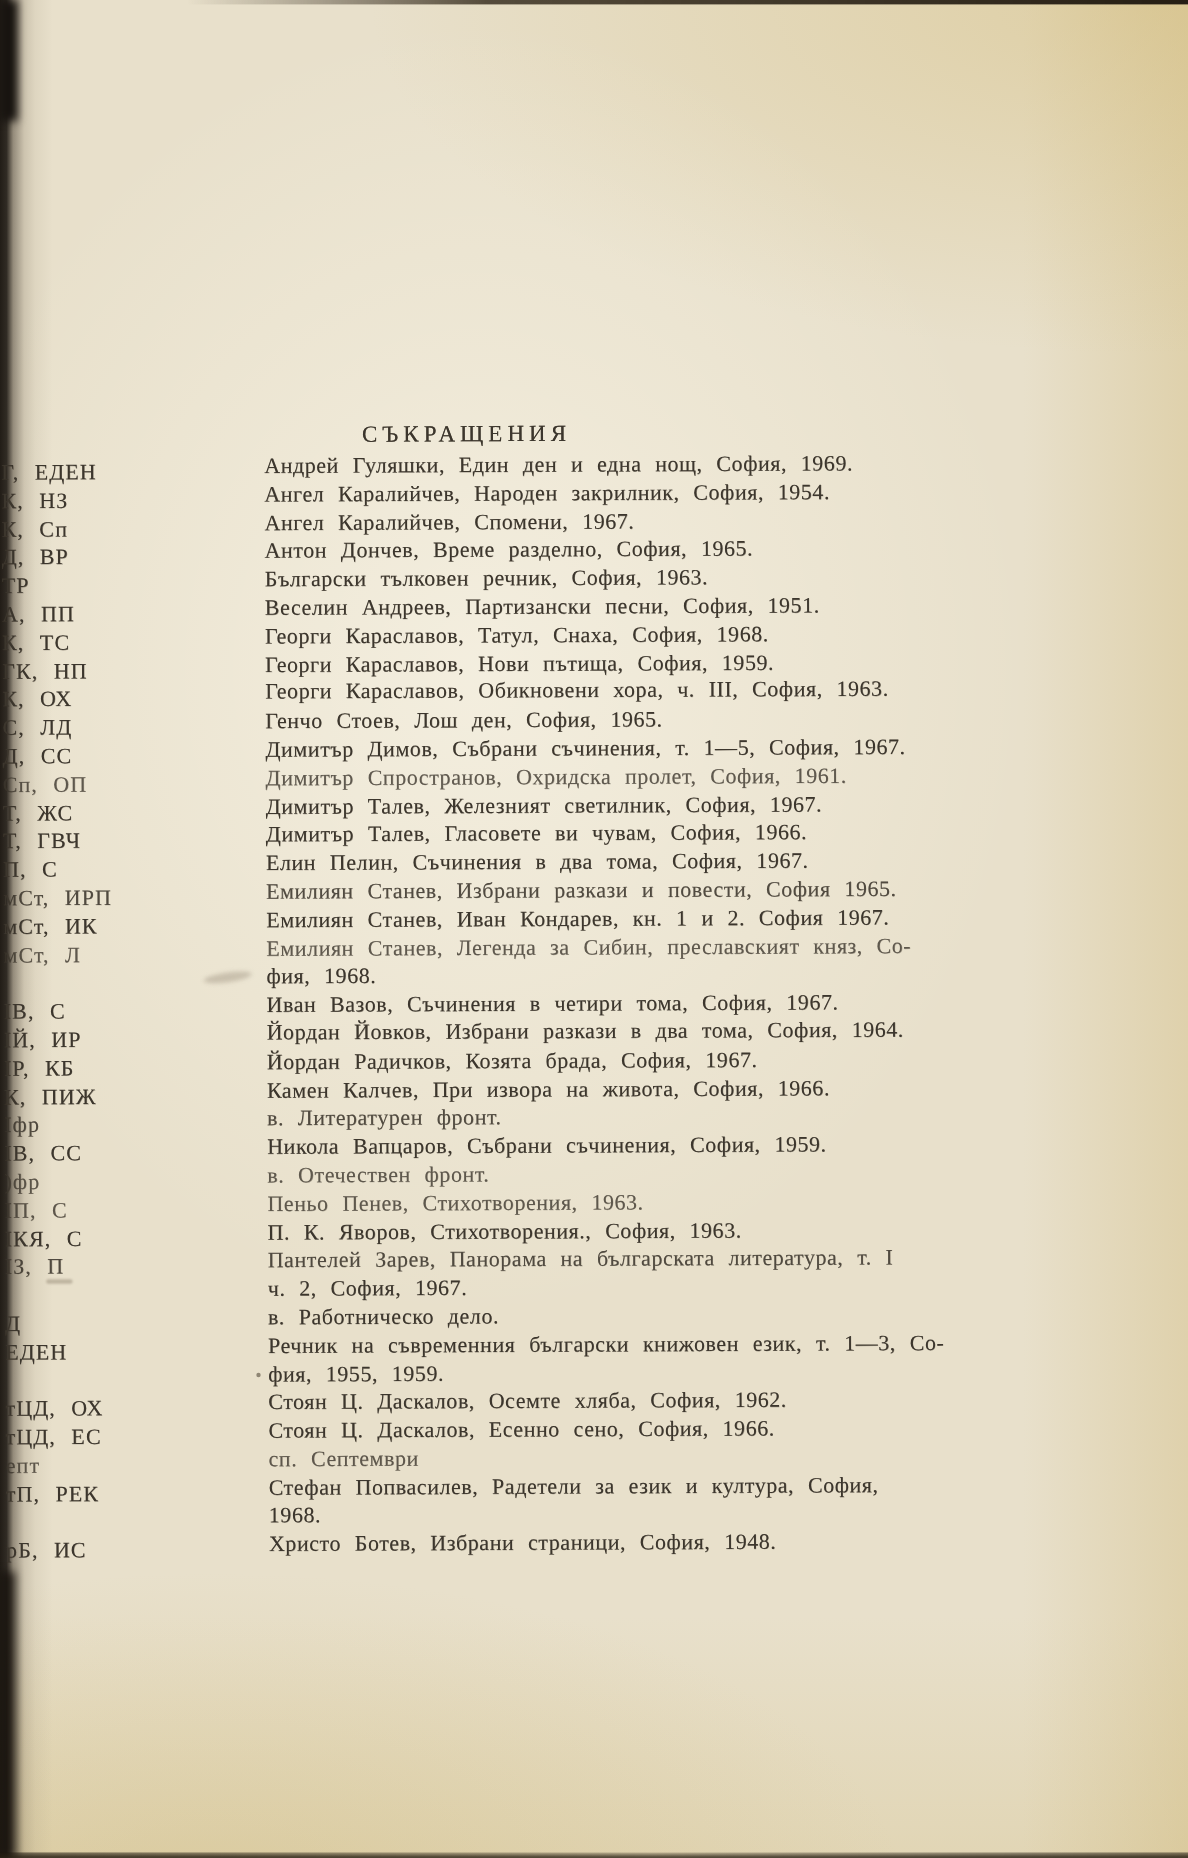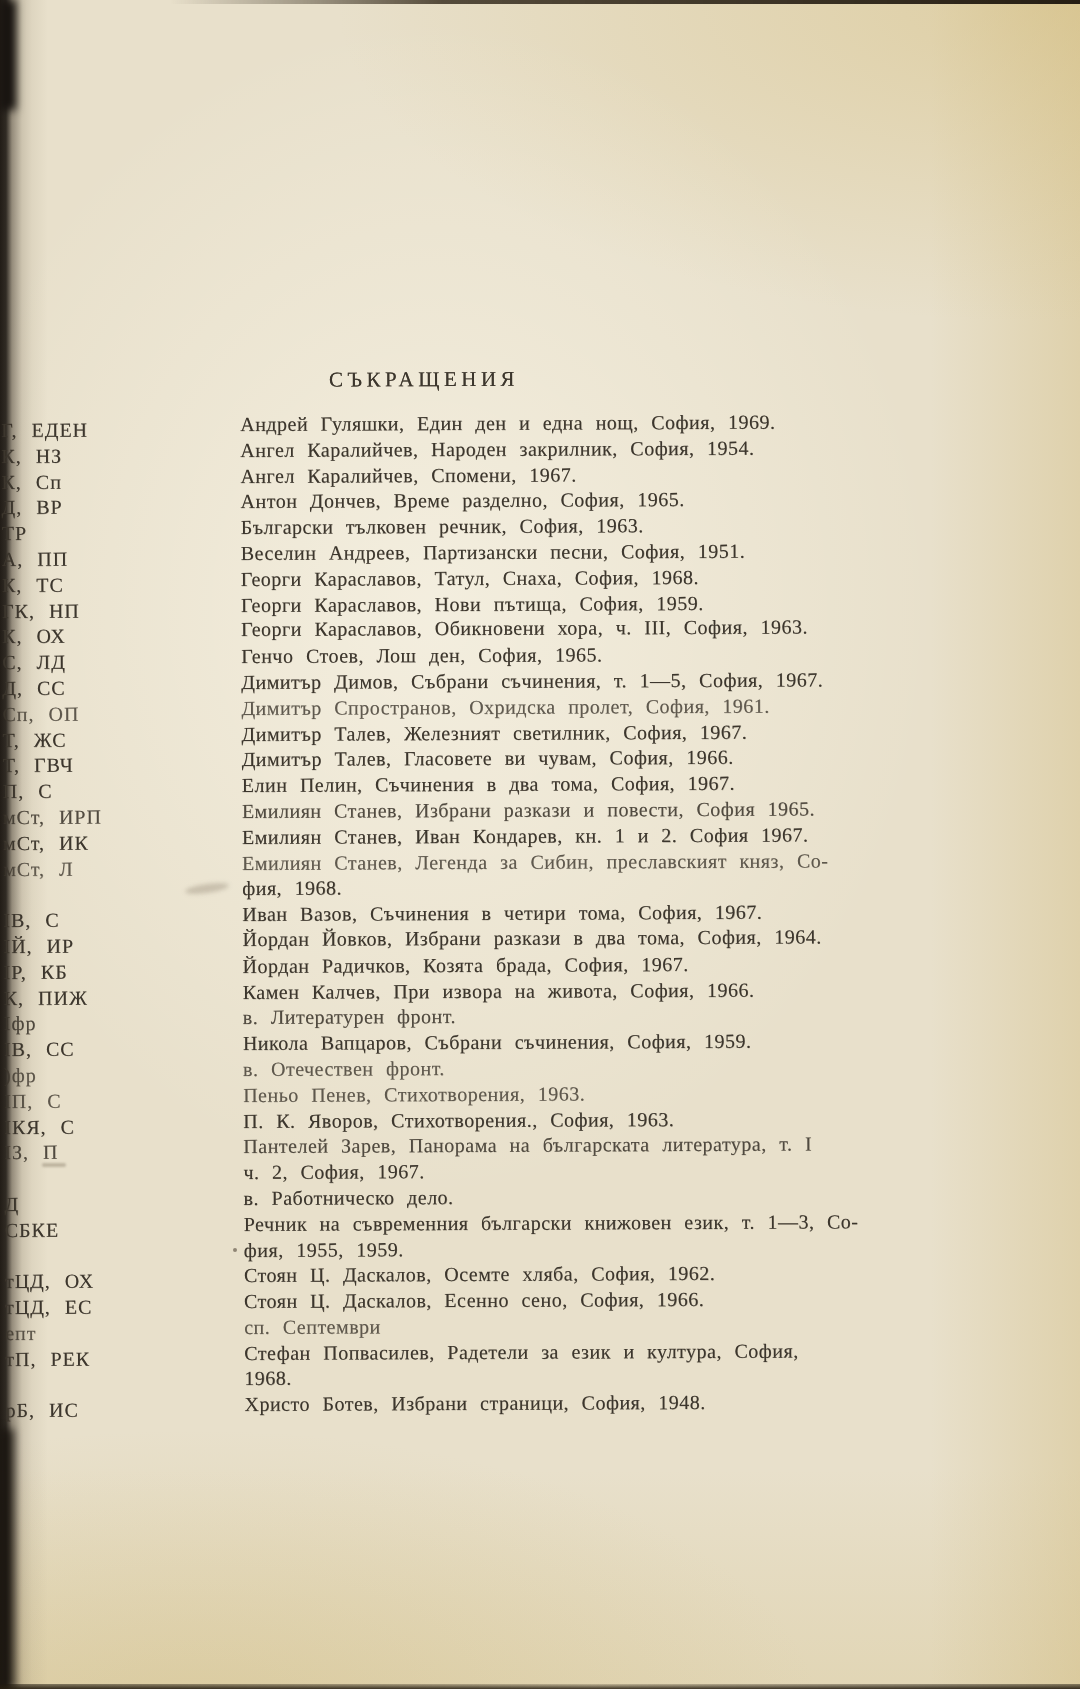--- a/index.html
+++ b/index.html
@@ -48,21 +48,21 @@
                linear-gradient(90deg, rgba(30,24,15,.5), rgba(30,24,15,.15) 55%, rgba(30,24,15,.45));
     filter:blur(.4px);
   }
   
   .content{
     position:absolute;inset:0;
     transform:rotate(-0.25deg);
     transform-origin:0 50%;
   }
   .title{
-    position:absolute;left:331px;top:369px;margin:0;
+    position:absolute;left:331px;top:384px;margin:0;
     font-size:21px;font-weight:normal;
     letter-spacing:4.5px;
     word-spacing:2px;
     text-shadow:0 0 .5px rgba(60,52,40,.8);
     white-space:pre;
   }
   .list{position:absolute;top:413px;left:0;right:40px;}
   .row{
     display:flex;align-items:baseline;
     height:25.8px;line-height:25.8px;
@@ -230,21 +230,21 @@
   </div>
         <div class="row">
     <span class="key"></span>
     <span class="entry">ч. 2, София, 1967.</span>
   </div>
         <div class="row">
     <span class="key">Д</span>
     <span class="entry">в. Работническо дело.</span>
   </div>
         <div class="row">
-    <span class="key">СБКЕ</span>
+    <span class="key">ЕДЕН</span>
     <span class="entry">Речник на съвременния български книжовен език, т. 1—3, Со-</span>
   </div>
         <div class="row">
     <span class="key"></span>
     <span class="entry">фия, 1955, 1959.</span>
   </div>
         <div class="row">
     <span class="key">тЦД, ОХ</span>
     <span class="entry">Стоян Ц. Даскалов, Осемте хляба, София, 1962.</span>
   </div>

